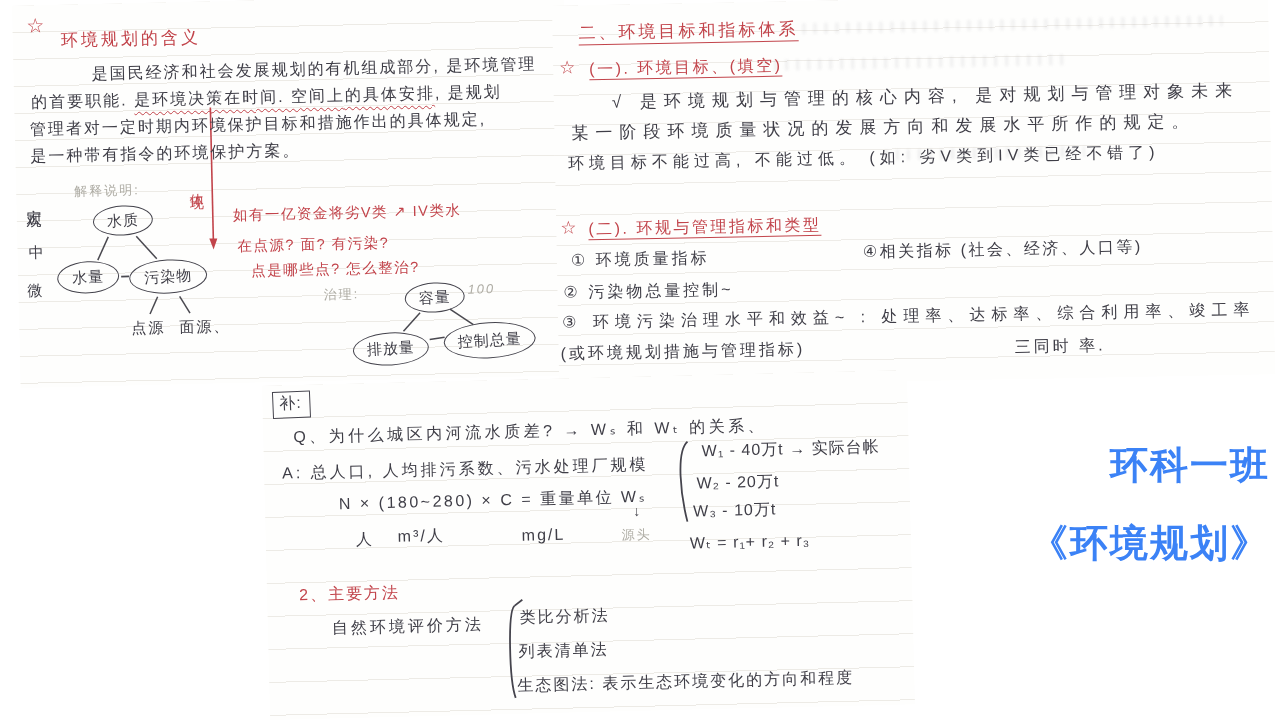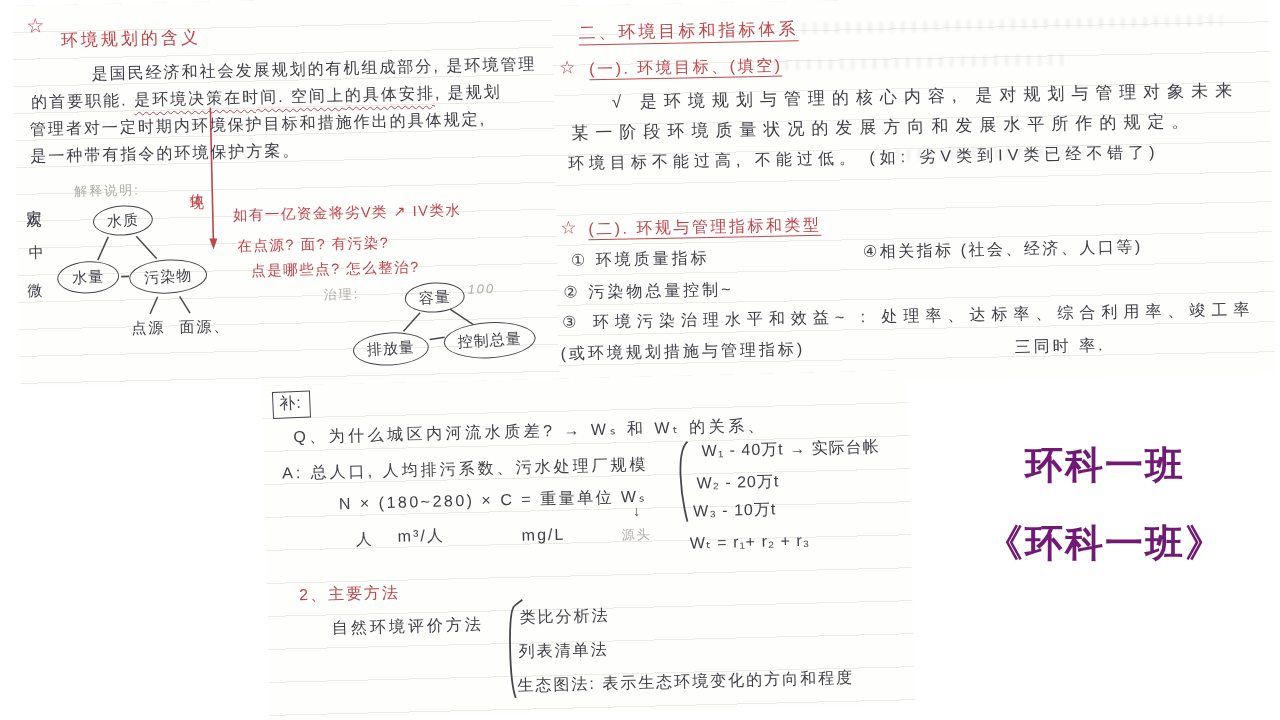--- a/index.html
+++ b/index.html
@@ -22,22 +22,22 @@
     position:absolute; border:1.7px solid #45444d; border-radius:50%;
     display:flex; align-items:center; justify-content:center;
     color:#3f3e47; font-size:15px; letter-spacing:1px; transform:rotate(-2deg);
     white-space:nowrap;
   }
   .svglayer{position:absolute; left:0; top:0; pointer-events:none;}
   .box{position:absolute; border:1.7px solid #45444d; color:#3f3e47; font-size:16px;
        padding:1px 8px 3px 6px; letter-spacing:1px;}
   .bleed{position:absolute; height:11px; filter:blur(1.6px); opacity:.55;
          background:repeating-linear-gradient(90deg, rgba(125,125,132,.22) 0 3px, transparent 3px 11px);}
-  #stamp{position:absolute; left:940px; top:440px; width:330px; text-align:center;
-         color:#701a75; font-weight:bold; font-size:38px; letter-spacing:2px;}
+  #stamp{position:absolute; left:940px; top:440px; width:330px; text-align:right;
+         color:#3b82f6; font-weight:bold; font-size:38px; letter-spacing:2px;}
   #stamp div{margin-bottom:27px;}
 </style>
 </head>
 <body>
 
 <div id="scene">
 
   <div class="panel rules27" style="left:12px;top:6px;width:552px;height:382px;transform:rotate(-1.3deg);">
 
     <svg class="svglayer" width="552" height="382">
@@ -146,16 +146,16 @@
 
     <div class="hw red" style="left:32px;top:200px;font-size:16px;letter-spacing:2px;">2、主要方法</div>
     <div class="hw" style="left:64px;top:234px;letter-spacing:3px;">自然环境评价方法</div>
     <div class="hw" style="left:252px;top:228px;letter-spacing:2px;">类比分析法</div>
     <div class="hw" style="left:250px;top:262px;letter-spacing:2px;">列表清单法</div>
     <div class="hw" style="left:248px;top:296px;letter-spacing:2px;">生态图法: 表示生态环境变化的方向和程度</div>
   </div>
 
   <div id="stamp">
     <div>环科一班</div>
-    <div>《环科一班》</div>
+    <div>《环境规划》</div>
   </div>
 
 </div>
 
 </body></html>

